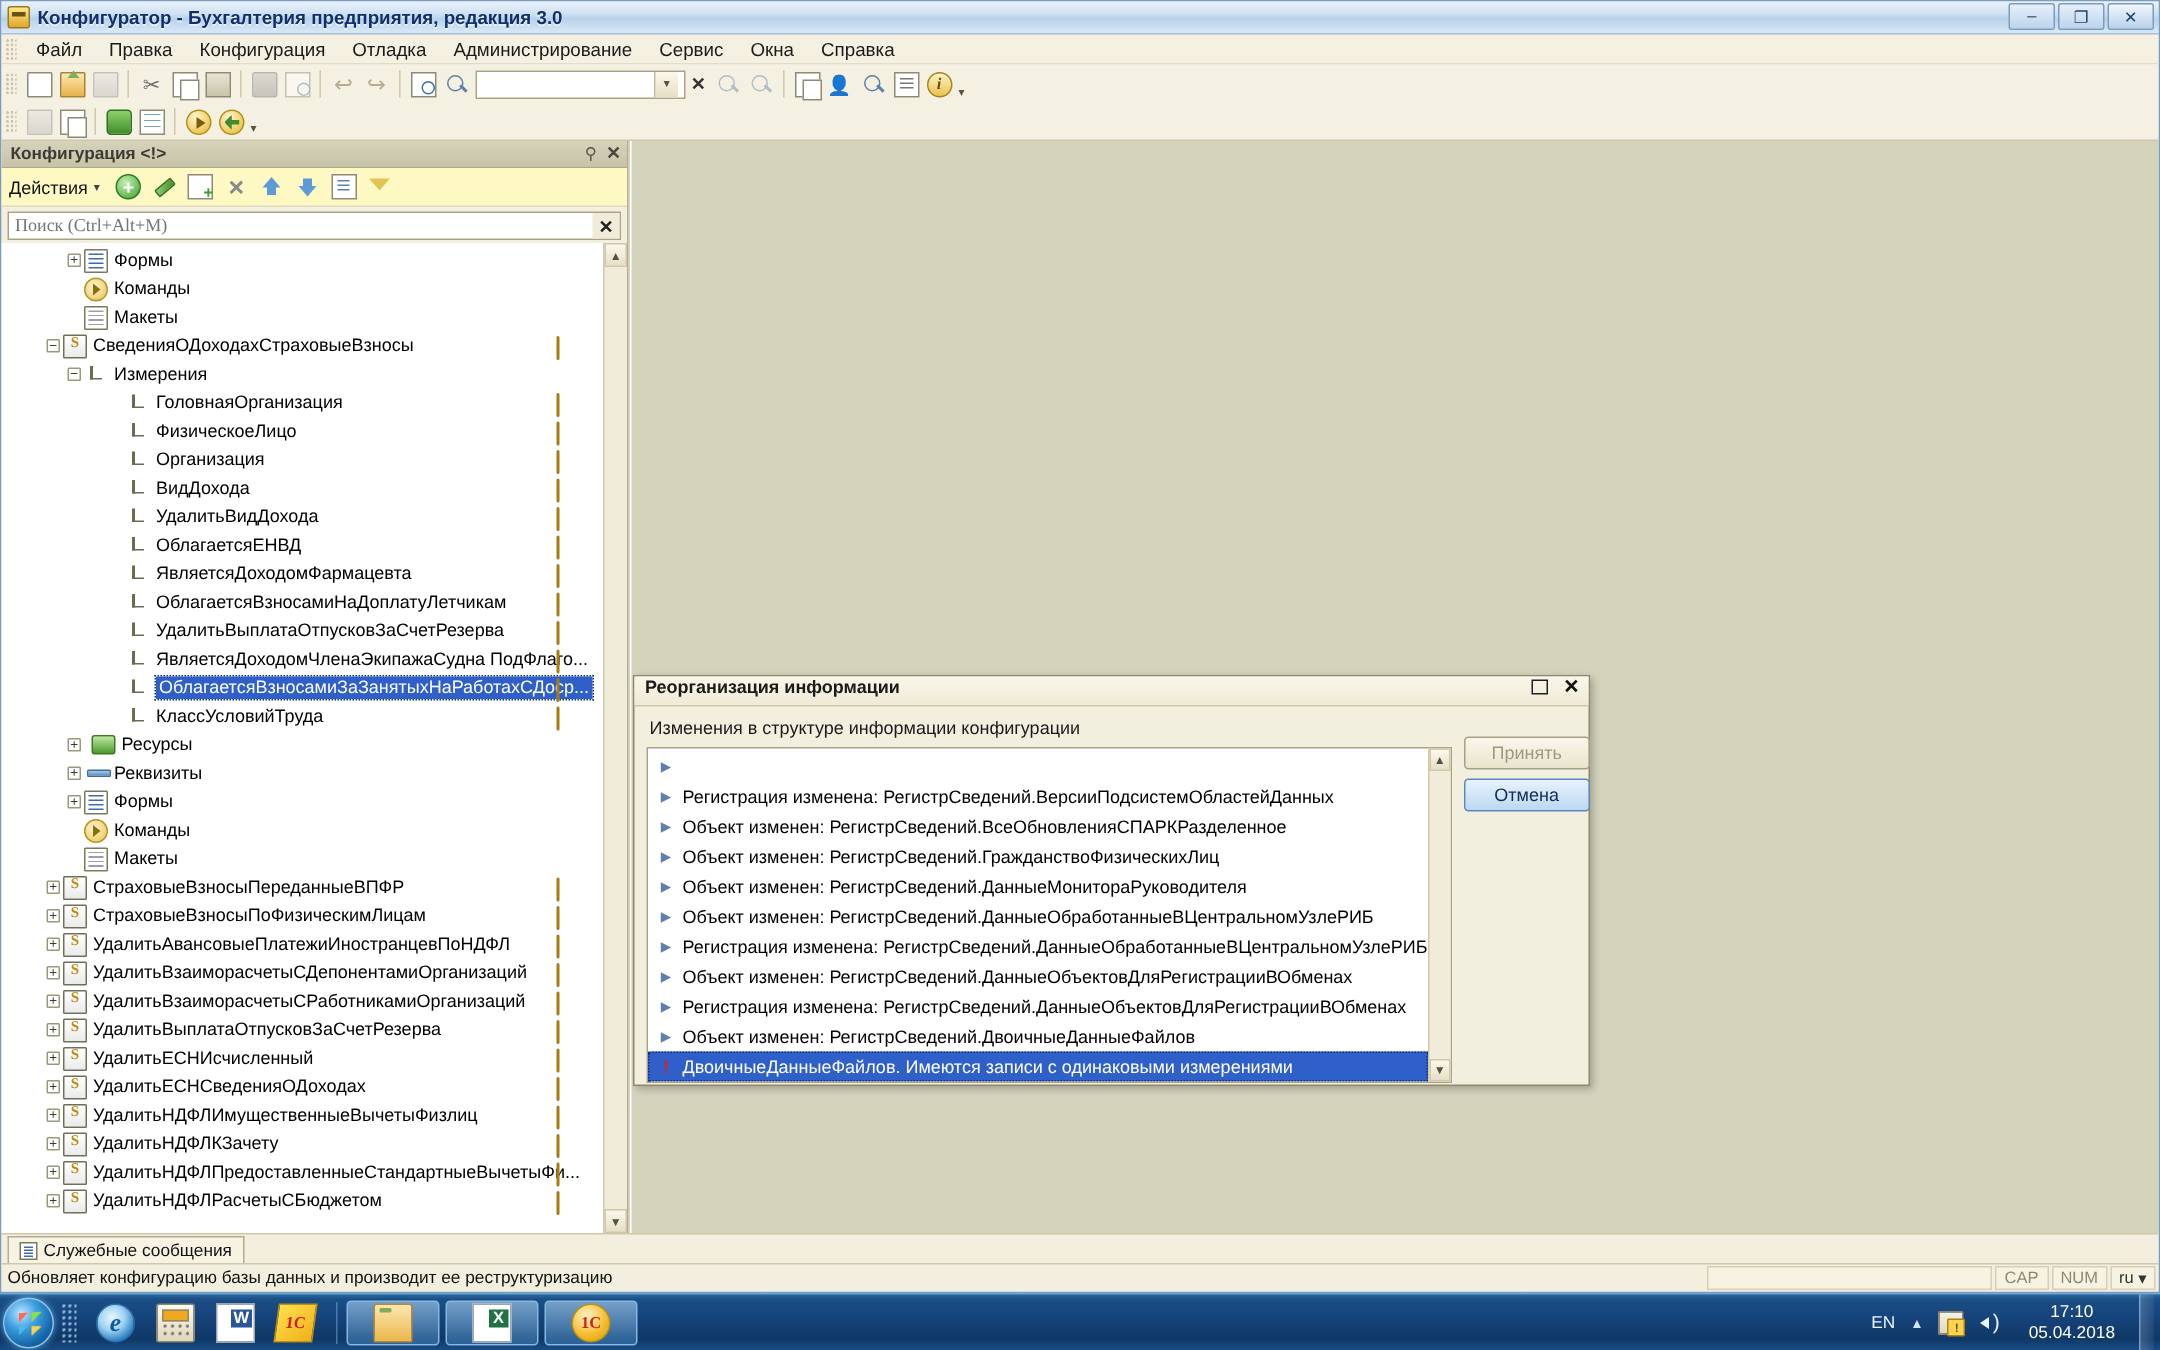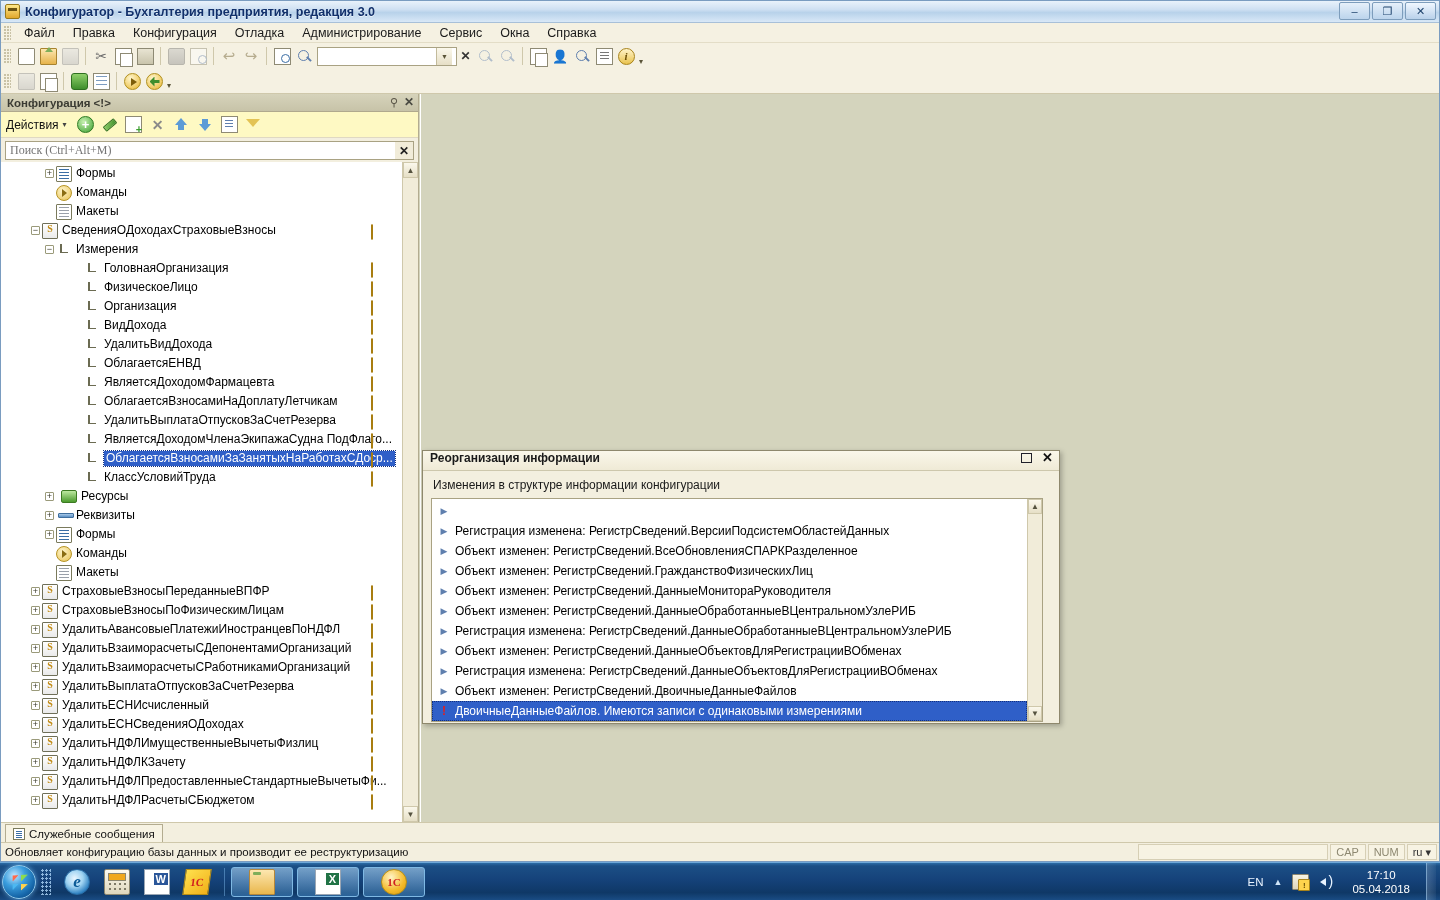--- a/index.html
+++ b/index.html
@@ -966,20 +966,24 @@
                     <span style="margin-left: 5px;">ДвоичныеДанныеФайлов. Имеются записи с одинаковыми измерениями</span>
                   </div>
                 </div>
               <div class="dlg-sb">
                 <div class="sb-arrow">▲</div>
                 <div class="sb-track"></div>
                 <div class="sb-arrow">▼</div>
               </div>
             </div>
           </div>
+          <div class="dlg-right">
+            <div class="dlg-btn">Принять</div>
+            <div class="dlg-btn primary">Отмена</div>
+          </div>
         </div>
       </div>
 
     </div>
 
     <div class="msg-tabbar">
       <div class="msg-tab">
         <span class="msg-tab-ico"></span>
         <span>Служебные сообщения</span>
       </div>

